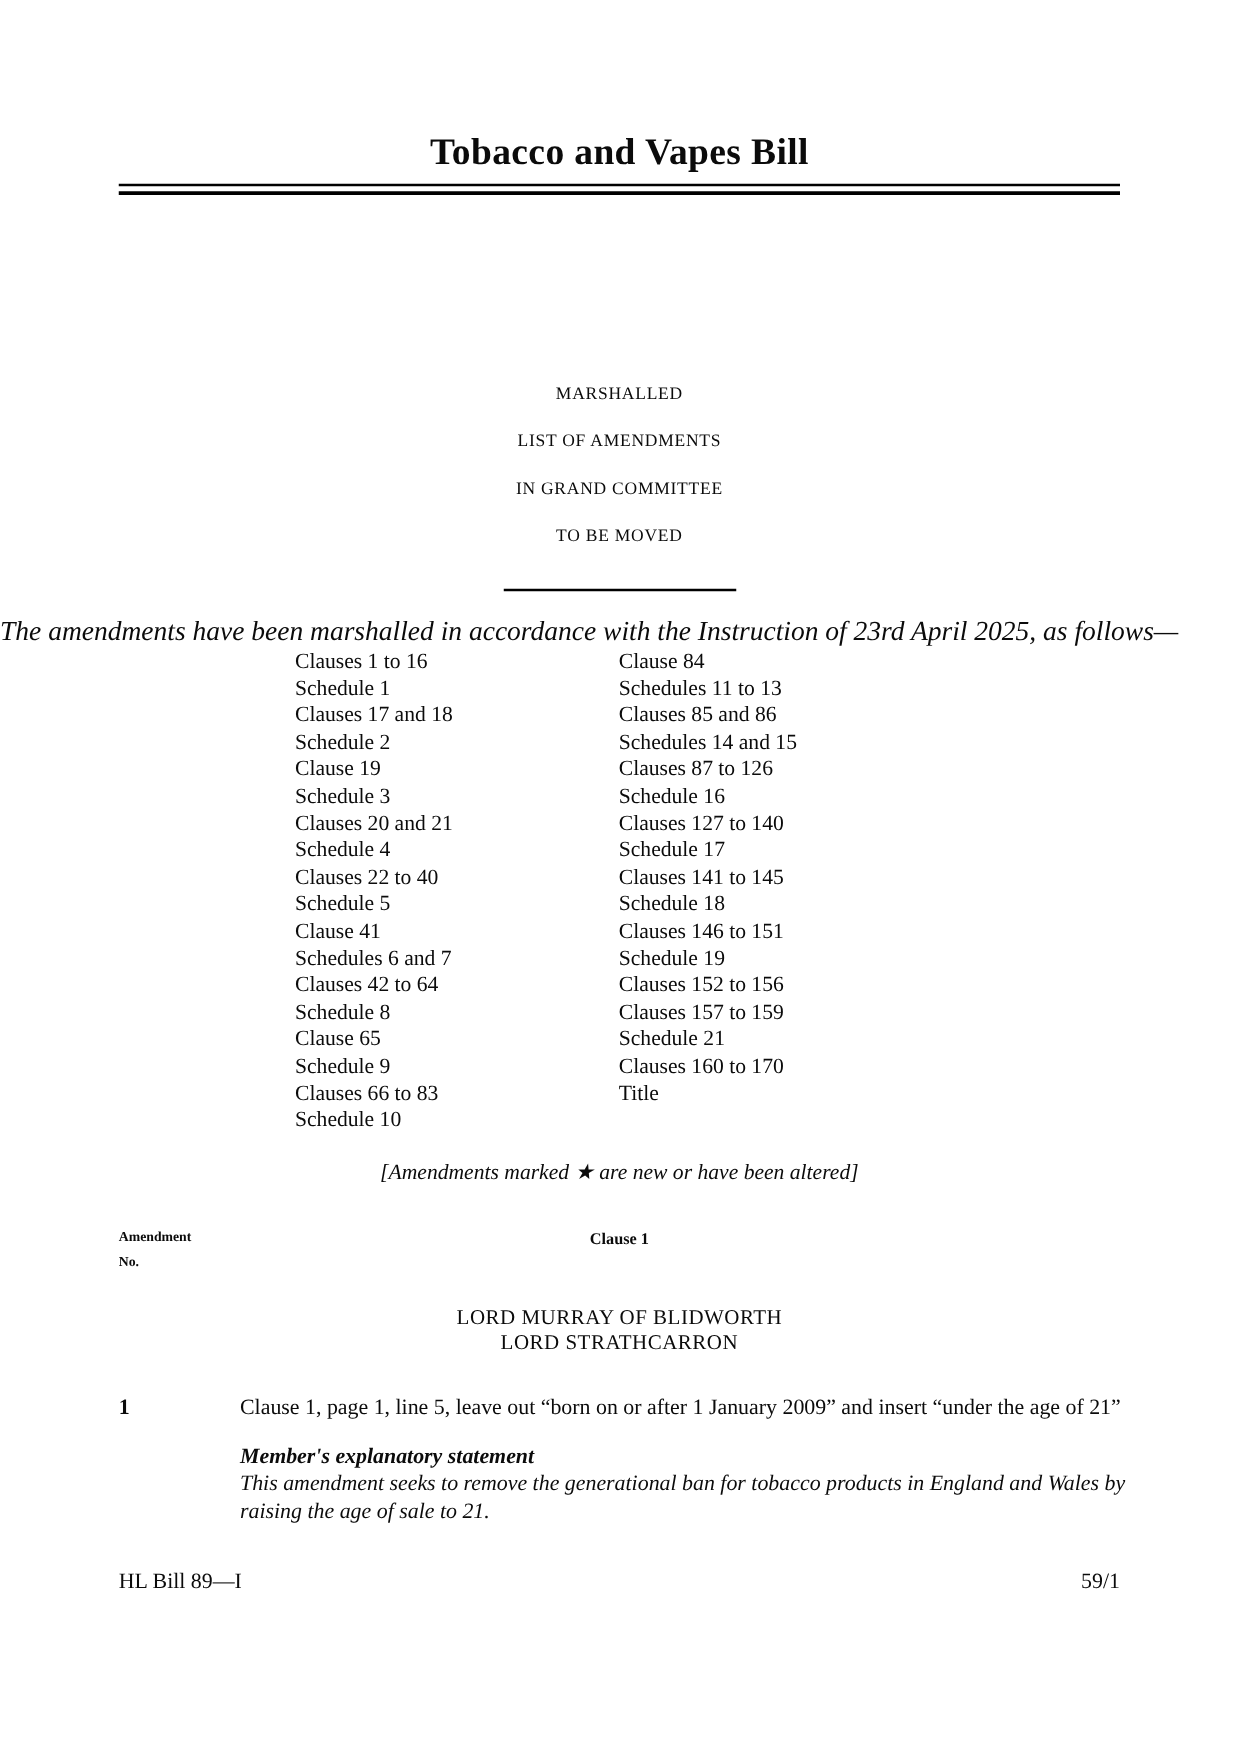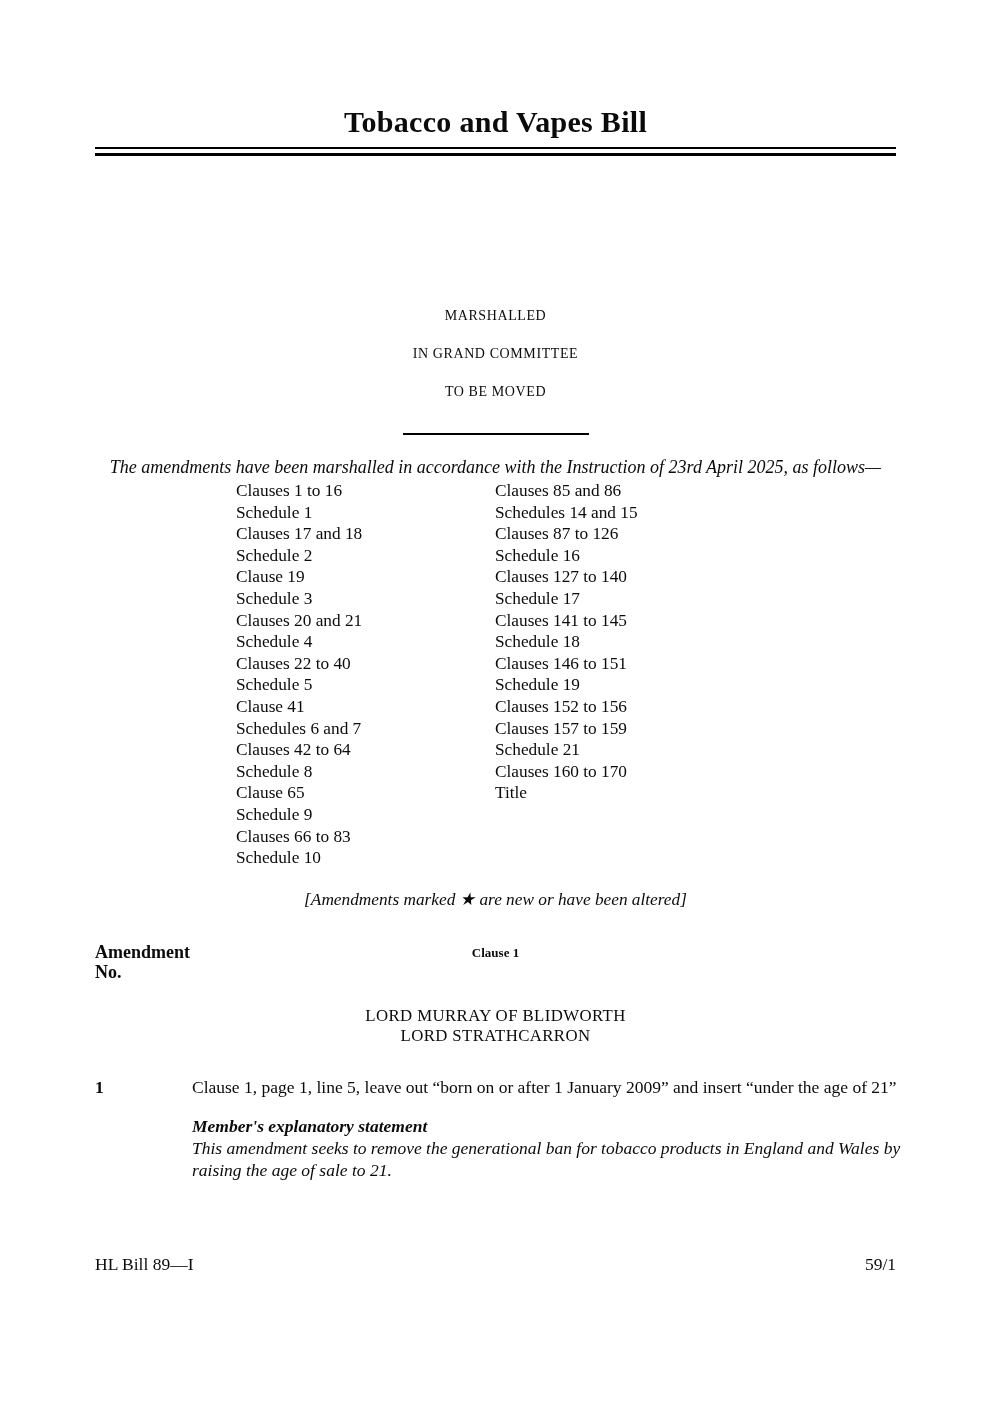--- a/index.html
+++ b/index.html
@@ -36,23 +36,23 @@
     line-height: 38px;
     letter-spacing: 0.6px;
   }
   .short-rule {
     width: 186px;
     margin: 22px auto 0 auto;
     border-top: 2px solid #000;
   }
   .marshalling-intro {
     margin-top: 21px;
-    text-align: center;
+    text-align: left;
     font-style: italic;
-    font-size: 18px;
+    font-size: 22px;
     line-height: 22px;
   }
   .columns {
     display: flex;
     margin: 2px 0 0 236px;
     font-size: 17.3px;
     line-height: 21.6px;
   }
   .col-left { width: 259px; }
   .col-right { width: 280px; }
@@ -66,21 +66,21 @@
   }
   .amend-header {
     position: relative;
     margin-top: 31px;
     min-height: 42px;
   }
   .amend-no-label {
     position: absolute;
     left: 95px; top: 0;
     font-weight: bold;
-    font-size: 18px;
+    font-size: 11px;
     line-height: 20px;
   }
   .clause-heading {
     text-align: center;
     font-weight: bold;
     font-size: 13px;
     line-height: 22px;
   }
   .sponsors {
     margin-top: 22px;
@@ -123,20 +123,21 @@
 </head>
 <body>
 
 <div class="page">
 
   <h1 class="doc-title">Tobacco and Vapes Bill</h1>
   <div class="double-rule"></div>
 
   <div class="headings">
     <div>MARSHALLED</div>
+    <div>LIST OF AMENDMENTS</div>
     <div>IN GRAND COMMITTEE</div>
     <div>TO BE MOVED</div>
   </div>
 
   <div class="short-rule"></div>
 
   <p class="marshalling-intro">The amendments have been marshalled in accordance with the Instruction of 23rd April 2025, as follows—</p>
 
   <div class="columns">
     <ul class="col-left">
@@ -153,20 +154,22 @@
       <li>Clause 41</li>
       <li>Schedules 6 and 7</li>
       <li>Clauses 42 to 64</li>
       <li>Schedule 8</li>
       <li>Clause 65</li>
       <li>Schedule 9</li>
       <li>Clauses 66 to 83</li>
       <li>Schedule 10</li>
     </ul>
     <ul class="col-right">
+      <li>Clause 84</li>
+      <li>Schedules 11 to 13</li>
       <li>Clauses 85 and 86</li>
       <li>Schedules 14 and 15</li>
       <li>Clauses 87 to 126</li>
       <li>Schedule 16</li>
       <li>Clauses 127 to 140</li>
       <li>Schedule 17</li>
       <li>Clauses 141 to 145</li>
       <li>Schedule 18</li>
       <li>Clauses 146 to 151</li>
       <li>Schedule 19</li>

